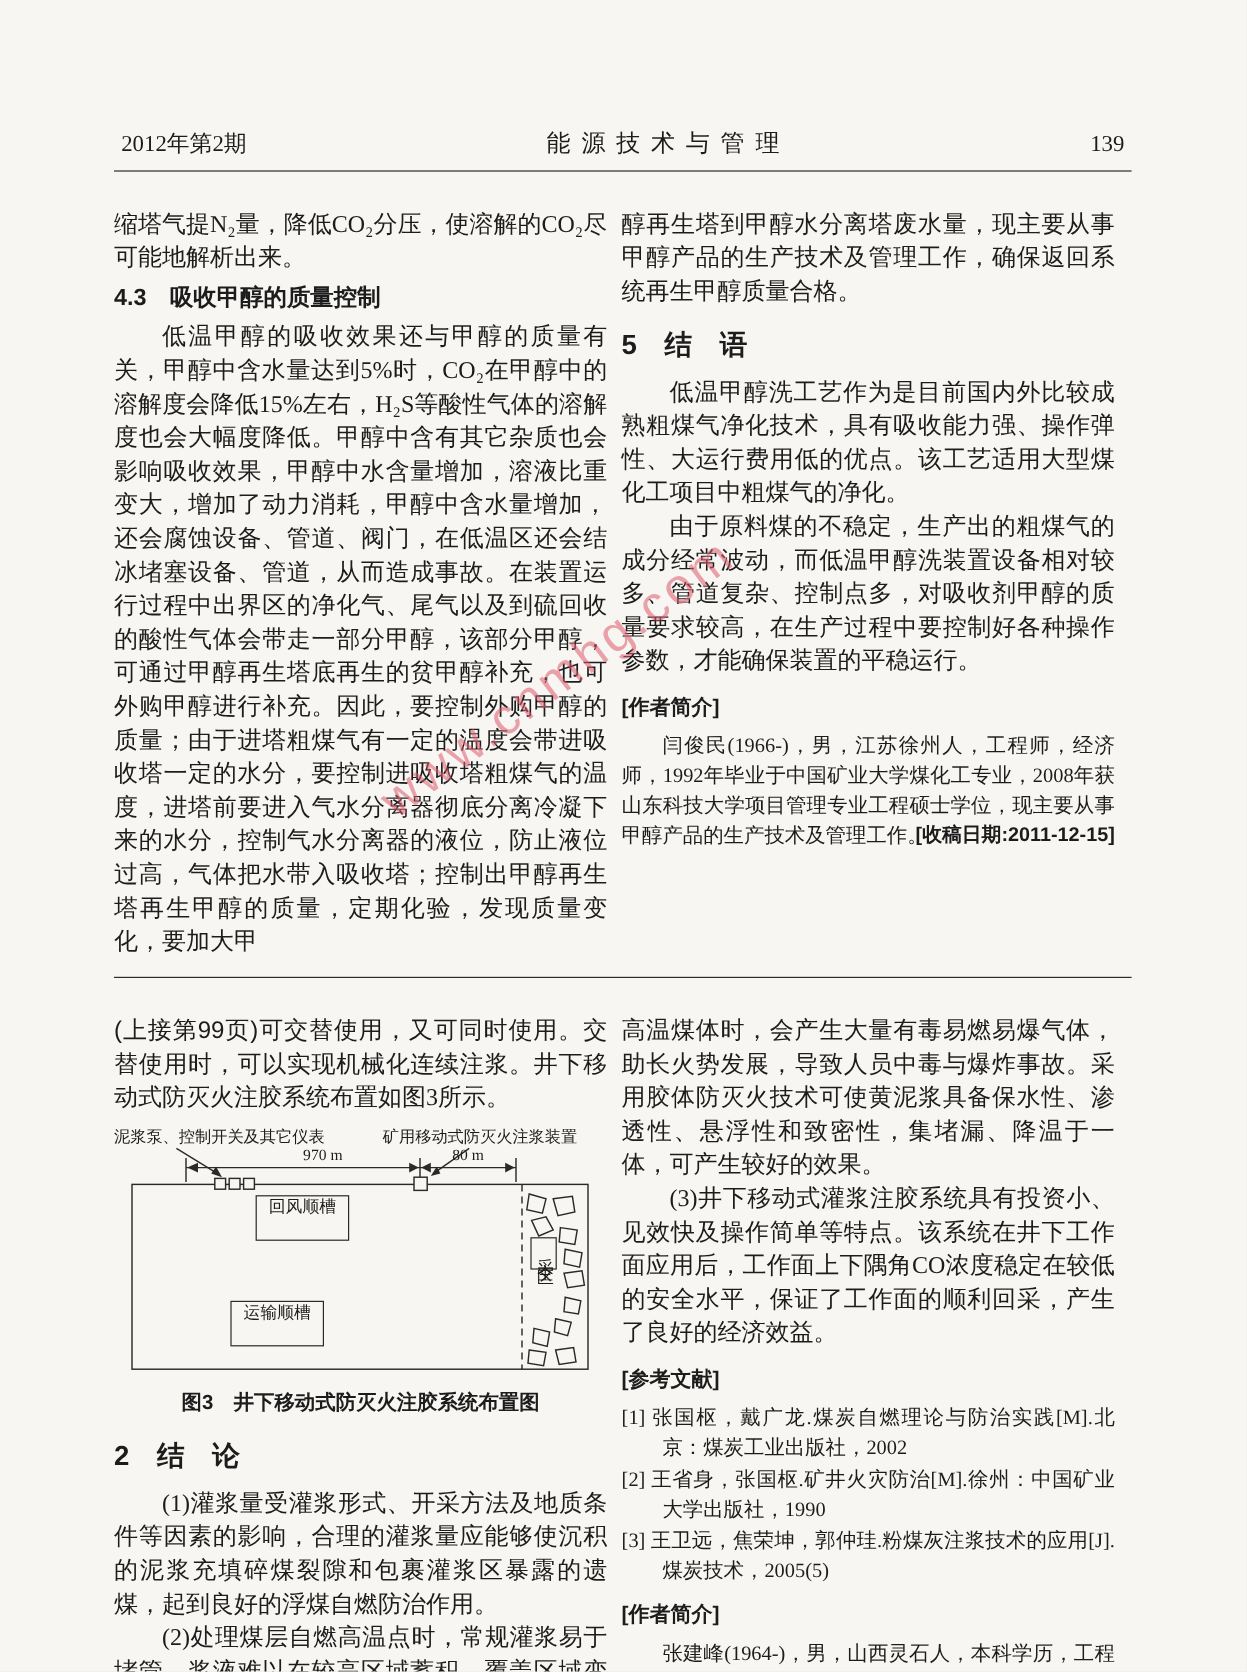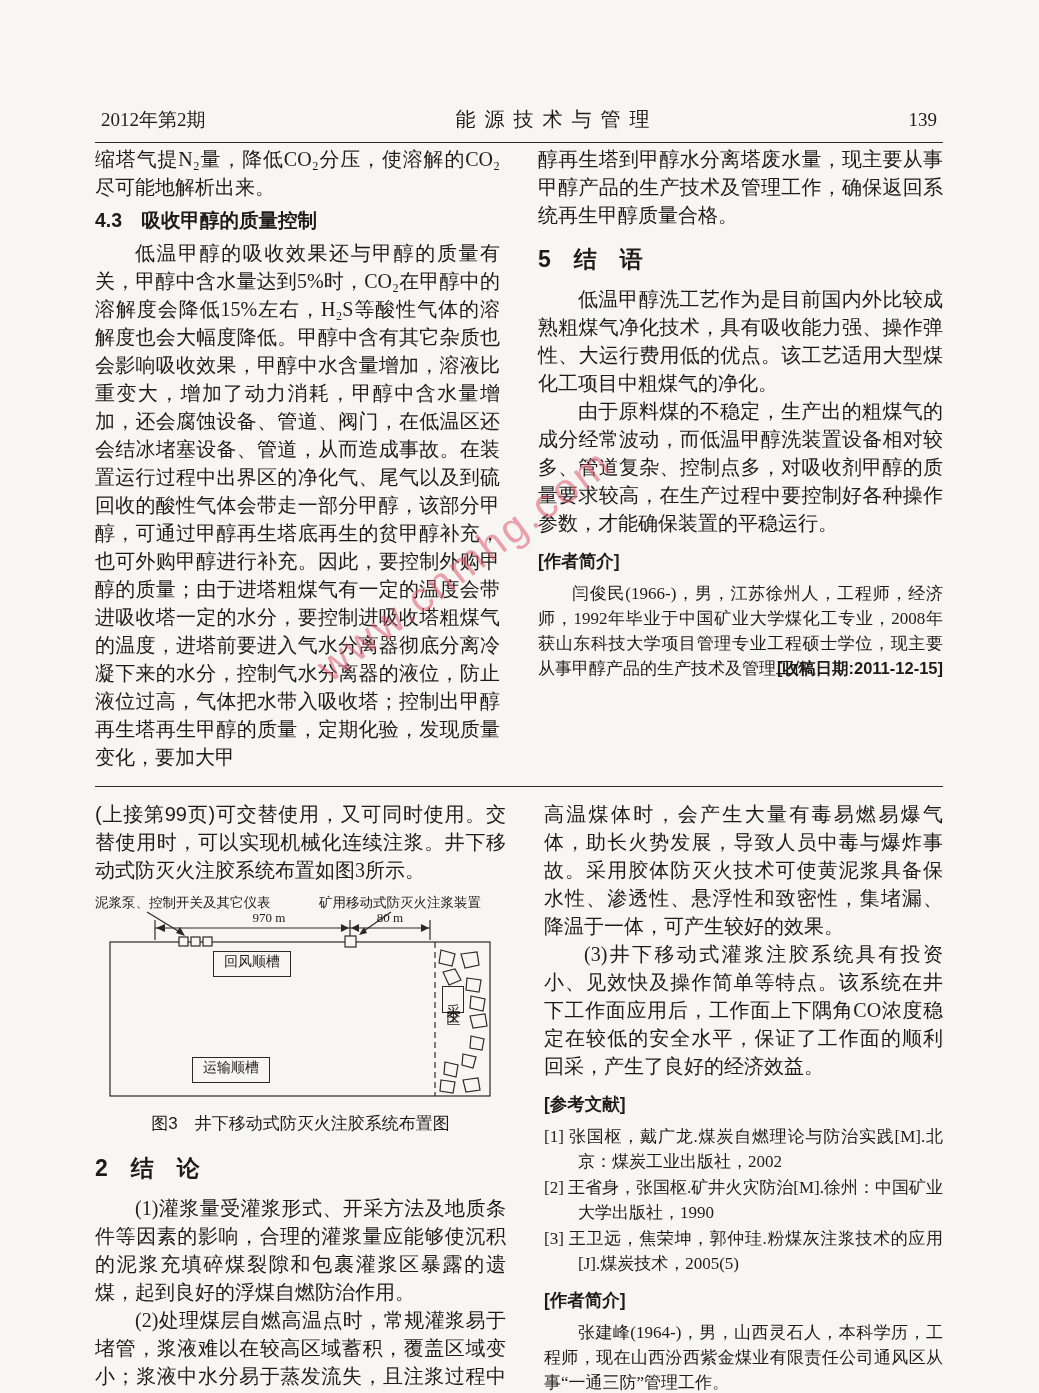--- a/index.html
+++ b/index.html
@@ -19,21 +19,21 @@
     position: absolute; left: 95px; top: 106px; width: 848px;
   }
   
   .header {
     display: flex; justify-content: space-between; align-items: baseline;
     font-size: 19px; padding: 0 6px 9px 6px;
     border-bottom: 1.5px solid #2b2b2b;
   }
   .journal-title { font-size: 20px; letter-spacing: 9px; }
   
-  .cols { display: flex; gap: 38px; margin-top: 2px; }
+  .cols { display: flex; gap: 12px; margin-top: 30px; }
   .col { width: 411px; font-size: 20px; line-height: 28px; text-align: justify; }
   .para { text-indent: 2em; }
   .para.noindent { text-indent: 0; }
   .h43 {
     font-family: "Liberation Sans", "DejaVu Sans", sans-serif;
     font-weight: bold; font-size: 19.5px; margin: 5px 0 5px 0;
   }
   .h5 {
     font-family: "Liberation Sans", "DejaVu Sans", sans-serif;
     font-weight: bold; font-size: 23px; line-height: 32px;
@@ -63,35 +63,35 @@
   .flabel {
     position: absolute; font-size: 13.5px; line-height: 16px;
     font-family: "Liberation Serif", "DejaVu Serif", serif; white-space: nowrap;
   }
   .fl-pump { left: 0; top: 1px; }
   .fl-device { left: 224px; top: 1px; }
   .fl-970 { left: 134px; top: 16px; width: 80px; text-align: center; font-size: 13px; }
   .fl-80  { left: 264px; top: 16px; width: 62px; text-align: center; font-size: 13px; }
   .fl-box {
     border: 1px solid #2a2a2a; background: #f7f6f2;
-    width: 78px; height: 26px; line-height: 20px; text-align: center; font-size: 14px;
+    width: 78px; height: 38px; line-height: 20px; text-align: center; font-size: 14px;
     white-space: nowrap;
   }
   .fl-return { left: 118px; top: 57px; }
-  .fl-transport { left: 97px; top: 163px; }
+  .fl-transport { left: 97px; top: 145px; }
   .fl-goaf {
     left: 347px; top: 92px;
     writing-mode: vertical-rl; text-orientation: upright;
     font-size: 14px; letter-spacing: 5px;
     background: #f7f6f2; border: 1px solid #2a2a2a; padding: 5px 2px;
     white-space: nowrap;
   }
   .fig-caption {
     font-family: "Liberation Sans", "DejaVu Sans", sans-serif;
-    font-weight: normal; font-size: 17px; text-align: center;
+    font-weight: bold; font-size: 17px; text-align: center;
     margin: 8px 0 2px 0;
   }
   
   .watermark {
     position: absolute; left: 322px; top: 648px;
     font-size: 42px; letter-spacing: 3px;
     color: rgba(223, 90, 108, 0.55);
     transform: rotate(-37deg); transform-origin: left center;
     pointer-events: none; z-index: 6; white-space: nowrap;
     font-family: "Liberation Sans", "DejaVu Sans", sans-serif;

